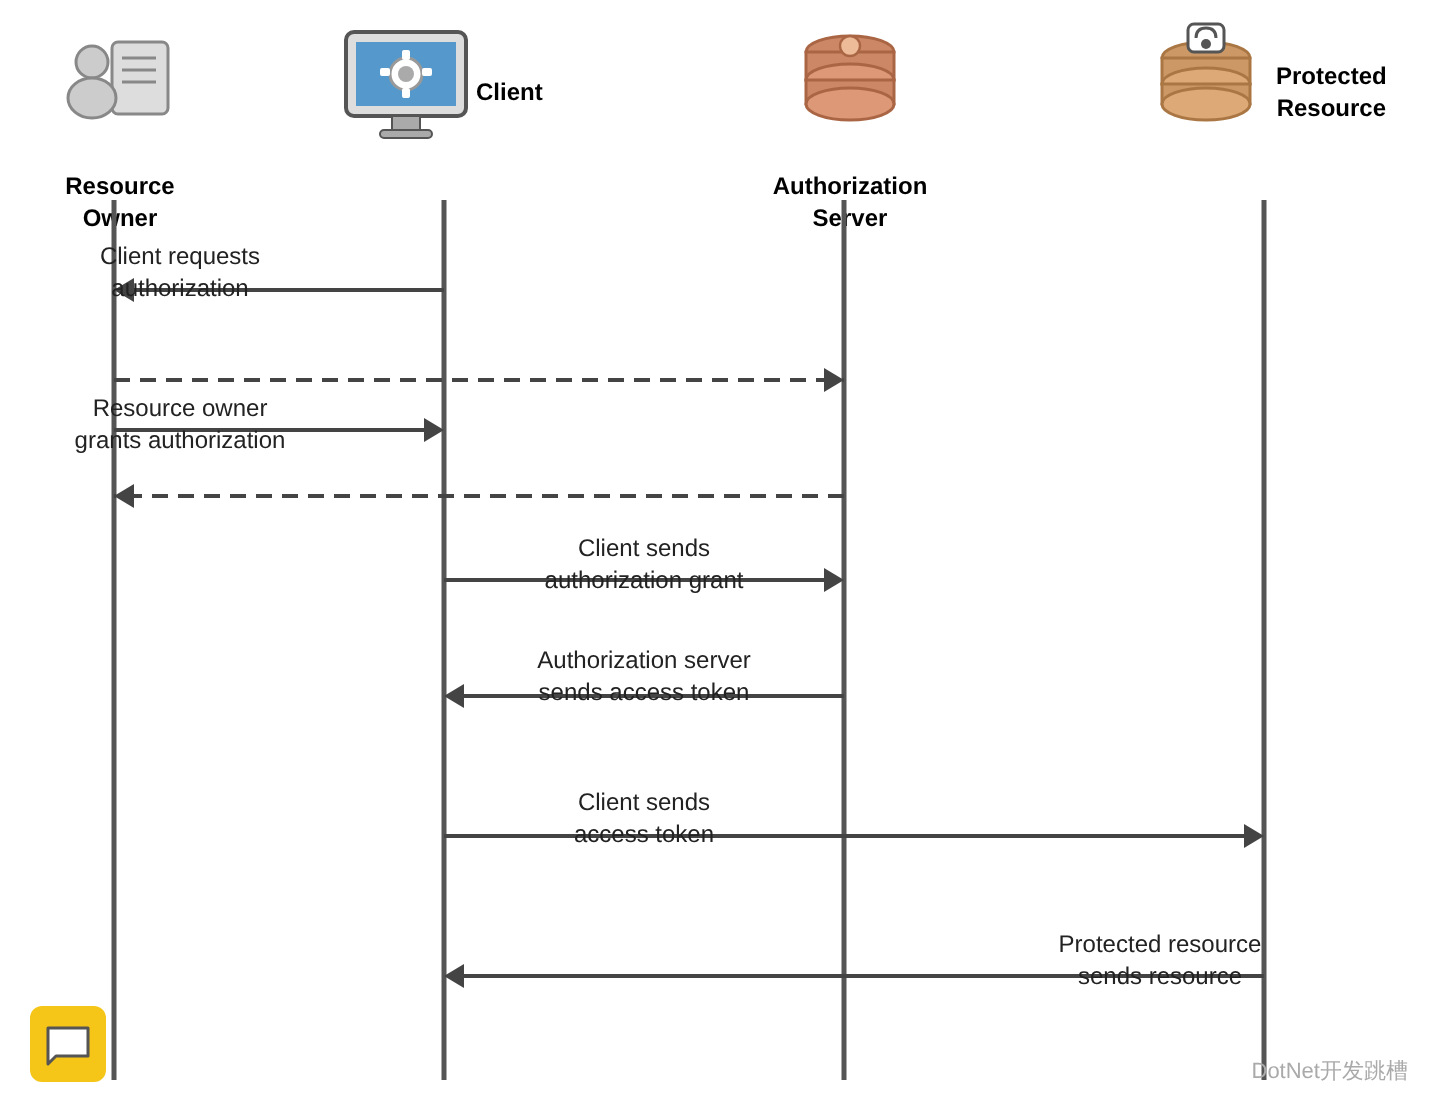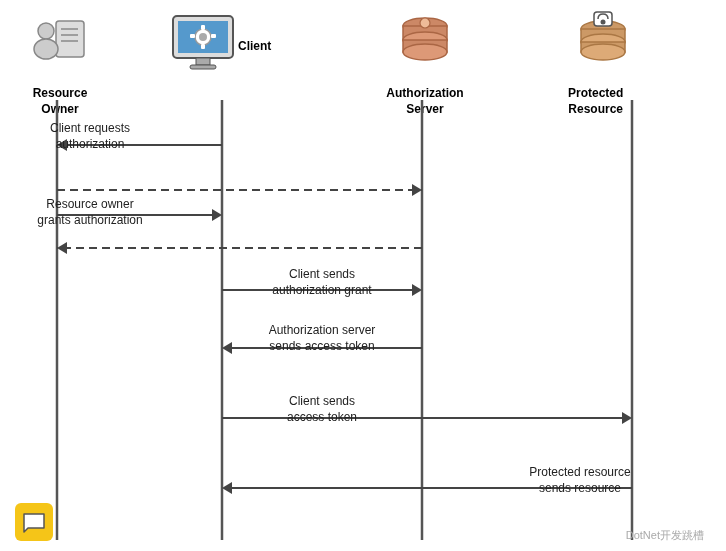--- a/index.html
+++ b/index.html
@@ -121,21 +121,21 @@
         <ellipse cx="35" cy="29" rx="22" ry="8" fill="#dd9977" stroke="#aa6644" stroke-width="1.5"></ellipse>
         <rect x="13" y="29" width="44" height="12" fill="#cc8866" stroke="#aa6644" stroke-width="1.5"></rect>
         <ellipse cx="35" cy="41" rx="22" ry="8" fill="#dd9977" stroke="#aa6644" stroke-width="1.5"></ellipse>
 
         <circle cx="35" cy="12" r="5" fill="#eebb99" stroke="#aa6644" stroke-width="1.2"></circle>
       </svg>
     </div>
     <div class="actor-label" style="font-weight:bold; font-size:12px; text-align:center;">Authorization<br>Server</div>
   </div>
 
-  <div class="actor" style="position:absolute; top:8px; left:568px; display:flex; flex-direction:column; align-items:flex-start; width:120px;">
+  <div class="actor" style="position:absolute; top:8px; left:568px; display:flex; flex-direction:row; align-items:center; width:120px;">
     <div class="actor-icon">
       <svg width="70" height="65" viewBox="0 0 70 65">
 
         <ellipse cx="35" cy="18" rx="22" ry="8" fill="#cc9966" stroke="#aa7744" stroke-width="1.5"></ellipse>
         <rect x="13" y="18" width="44" height="13" fill="#cc9966" stroke="#aa7744" stroke-width="1.5"></rect>
         <ellipse cx="35" cy="31" rx="22" ry="8" fill="#ddaa77" stroke="#aa7744" stroke-width="1.5"></ellipse>
         <rect x="13" y="31" width="44" height="10" fill="#cc9966" stroke="#aa7744" stroke-width="1.5"></rect>
         <ellipse cx="35" cy="41" rx="22" ry="8" fill="#ddaa77" stroke="#aa7744" stroke-width="1.5"></ellipse>
 
         <rect x="26" y="1" width="18" height="14" rx="3" fill="#fff" stroke="#555" stroke-width="1.5"></rect>

